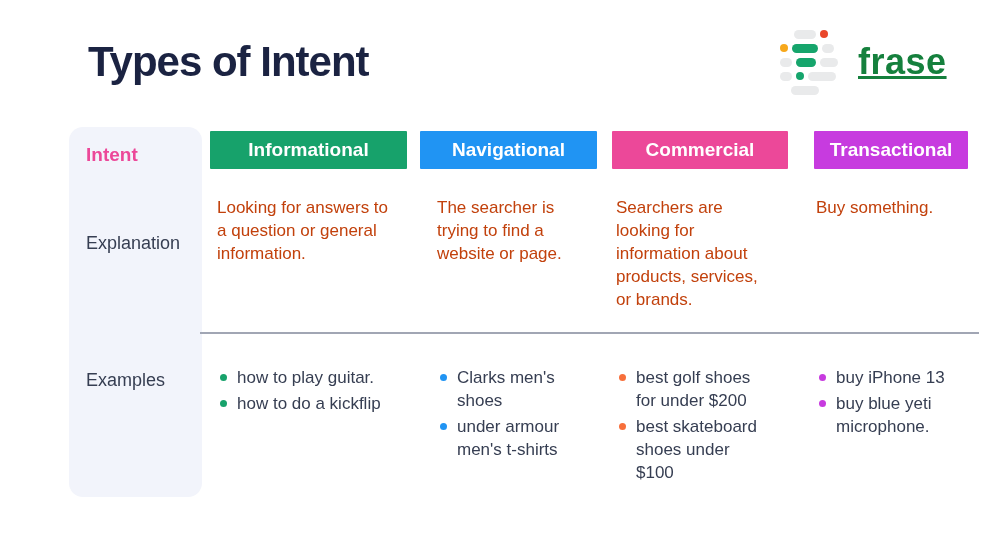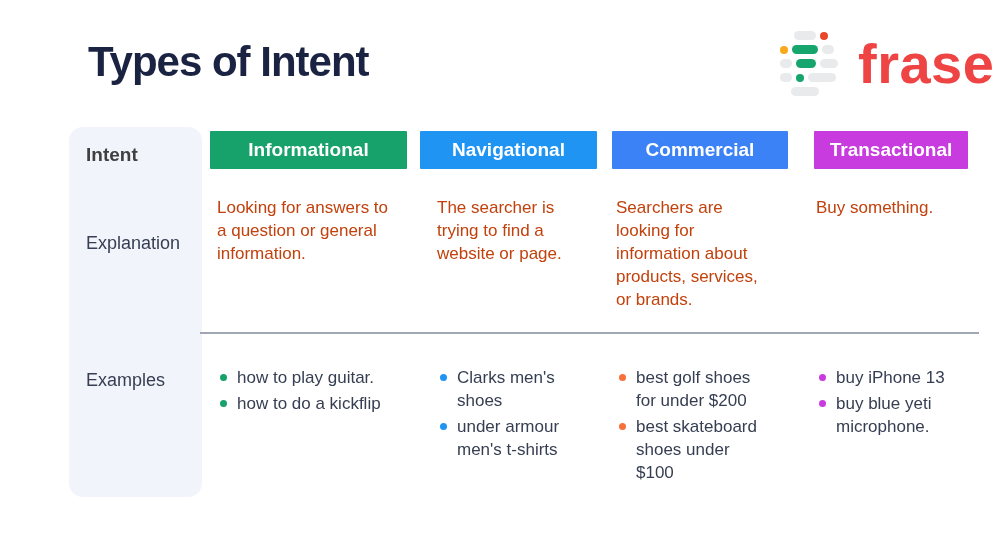--- a/index.html
+++ b/index.html
@@ -41,38 +41,39 @@
     gap: 5px;
   }
   .icon-row { display: flex; gap: 4px; height: 9px; align-items: center; }
   .pill { height: 9px; border-radius: 5px; background: #e9eaeb; }
   .pill.green { background: #16a56c; }
   .dot { width: 8px; height: 8px; border-radius: 50%; flex: 0 0 auto; }
   .dot.red { background: #e9472b; width: 8px; height: 8px; }
   .dot.orange { background: #f7a81b; }
   .dot.green { background: #16a56c; }
   .wordmark {
-    font-size: 56px;
+    font-size: 36px;
     font-weight: 600;
-    color: #ef4444;
+    color: #15803d;
     letter-spacing: 0.5px;
+    text-decoration: underline;
   }
 
   
   .row-label-card {
     position: absolute;
     left: 45px;
     top: 127px;
     width: 133px;
     height: 370px;
     background: #f2f4fb;
     border-radius: 14px;
   }
   .row-label { position: absolute; color: #363e52; font-size: 18px; }
-  .row-label.intent { left: 62px; top: 144px; font-size: 19px; font-weight: bold; color: #404040; }
+  .row-label.intent { left: 62px; top: 144px; font-size: 19px; font-weight: bold; color: #ec4899; }
   .row-label.explanation { left: 62px; top: 233px; }
   .row-label.examples { left: 62px; top: 370px; }
 
   
   .head-pill {
     position: absolute;
     top: 131px;
     height: 38px;
     border-radius: 1px;
     display: flex;
@@ -174,21 +175,21 @@
     <div class="wordmark">frase</div>
   </div>
 
   <div class="row-label-card"></div>
   <div class="row-label intent">Intent</div>
   <div class="row-label explanation">Explanation</div>
   <div class="row-label examples">Examples</div>
 
   <div class="head-pill h0" style="background-color: rgb(23, 162, 107);">Informational</div>
   <div class="head-pill h1" style="background-color: rgb(32, 148, 243);">Navigational</div>
-  <div class="head-pill h2" style="background-color: #3b82f6;">Commercial</div>
+  <div class="head-pill h2" style="background-color: #ec4899;">Commercial</div>
   <div class="head-pill h3" style="background-color: rgb(199, 59, 223);">Transactional</div>
 
   <div class="explain e0">Looking for answers to a question or general information.</div>
   <div class="explain e1">The searcher is trying to find a website or page.</div>
   <div class="explain e2">Searchers are looking for information about products, services, or brands.</div>
   <div class="explain e3">Buy something.</div>
 
   <div class="divider"></div>
 
   <ul class="examples-list x0" style="--bullet: #17a26b;">

